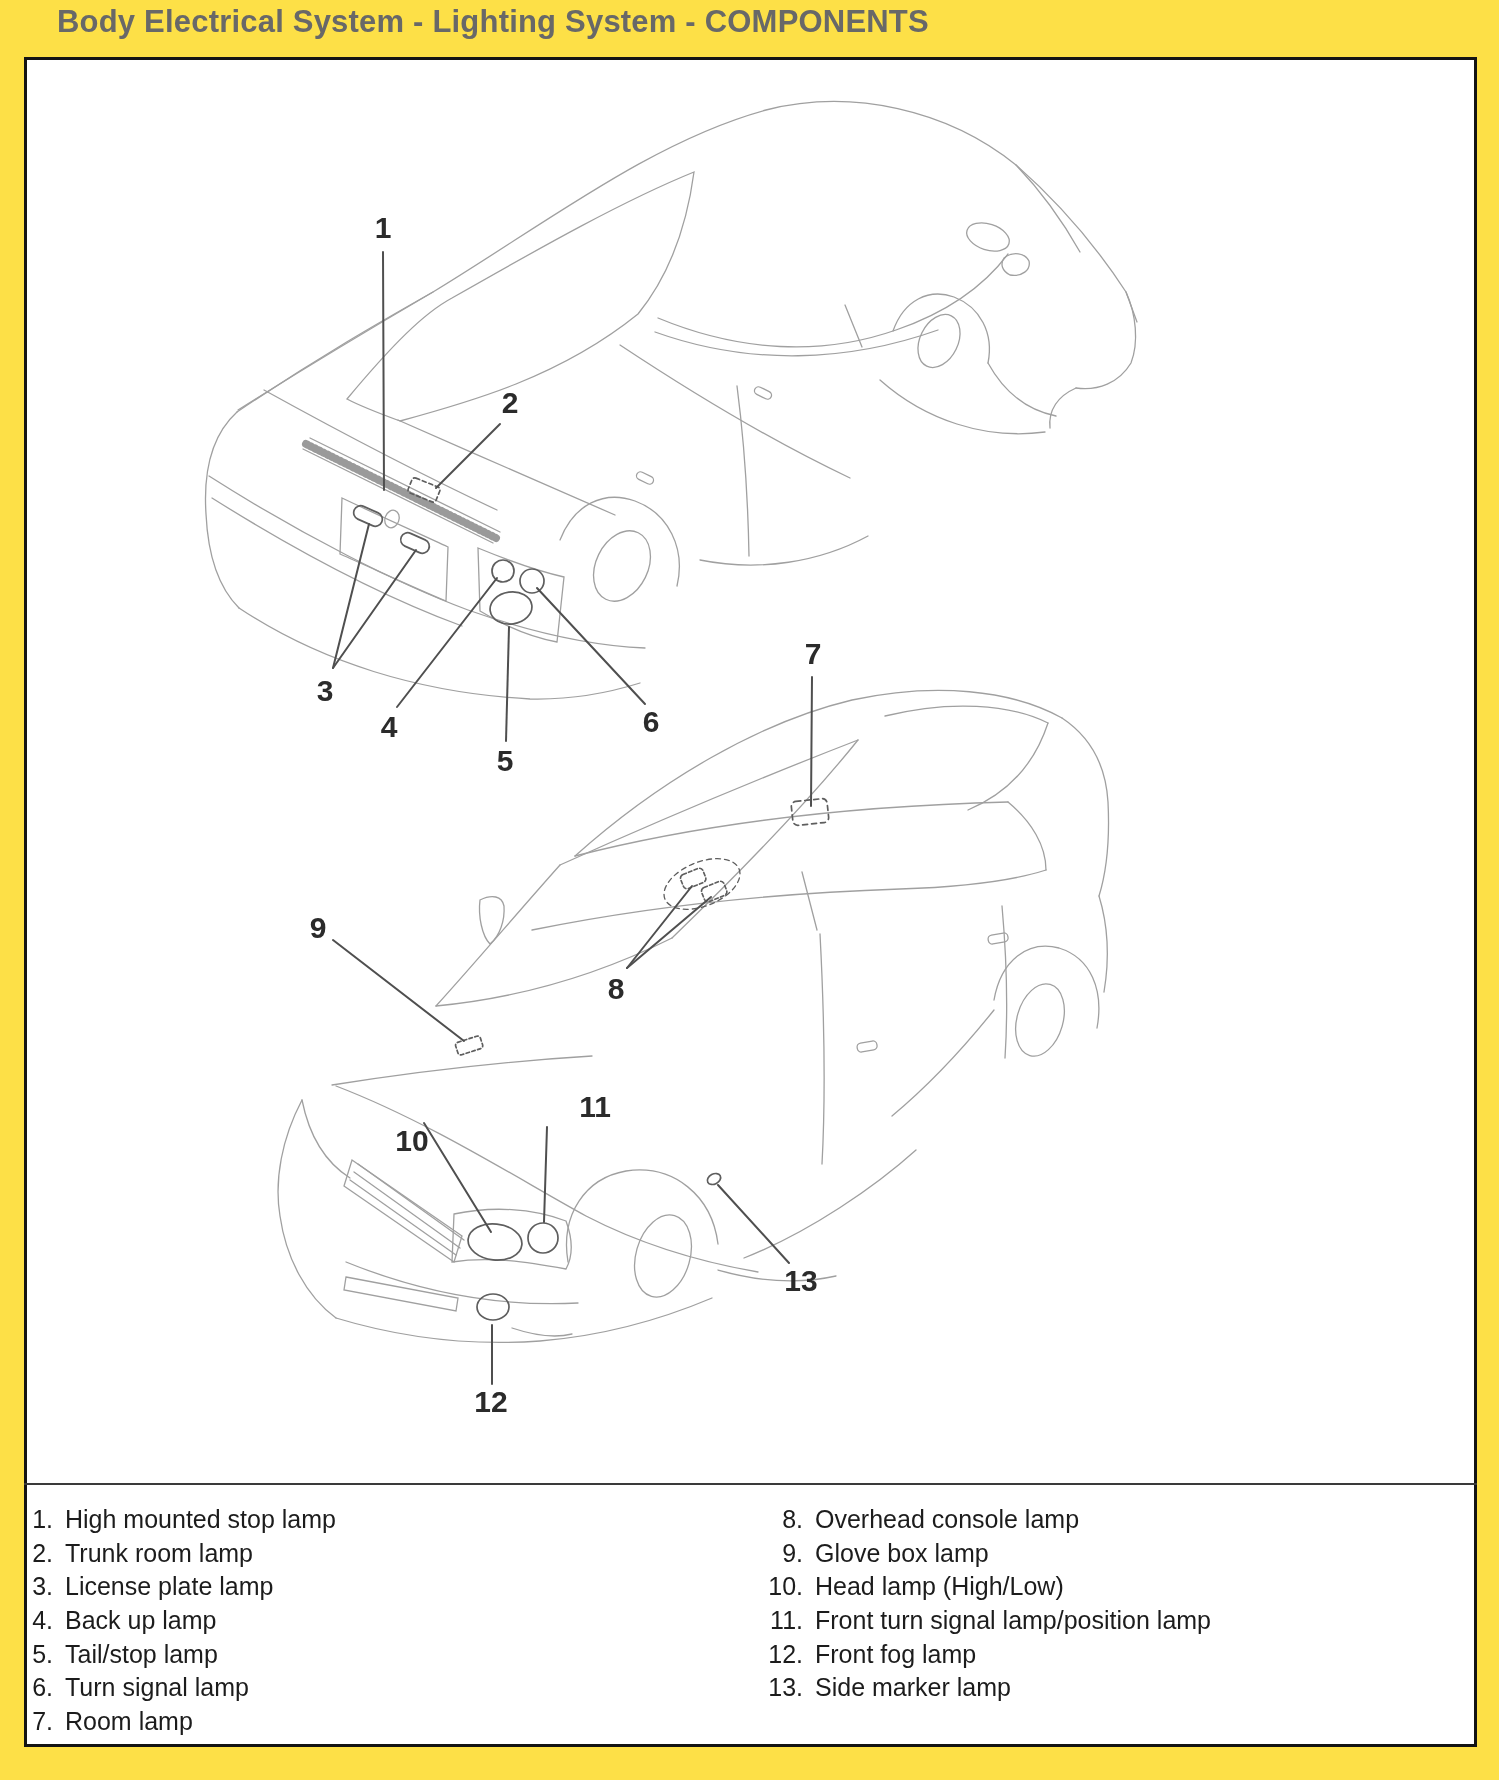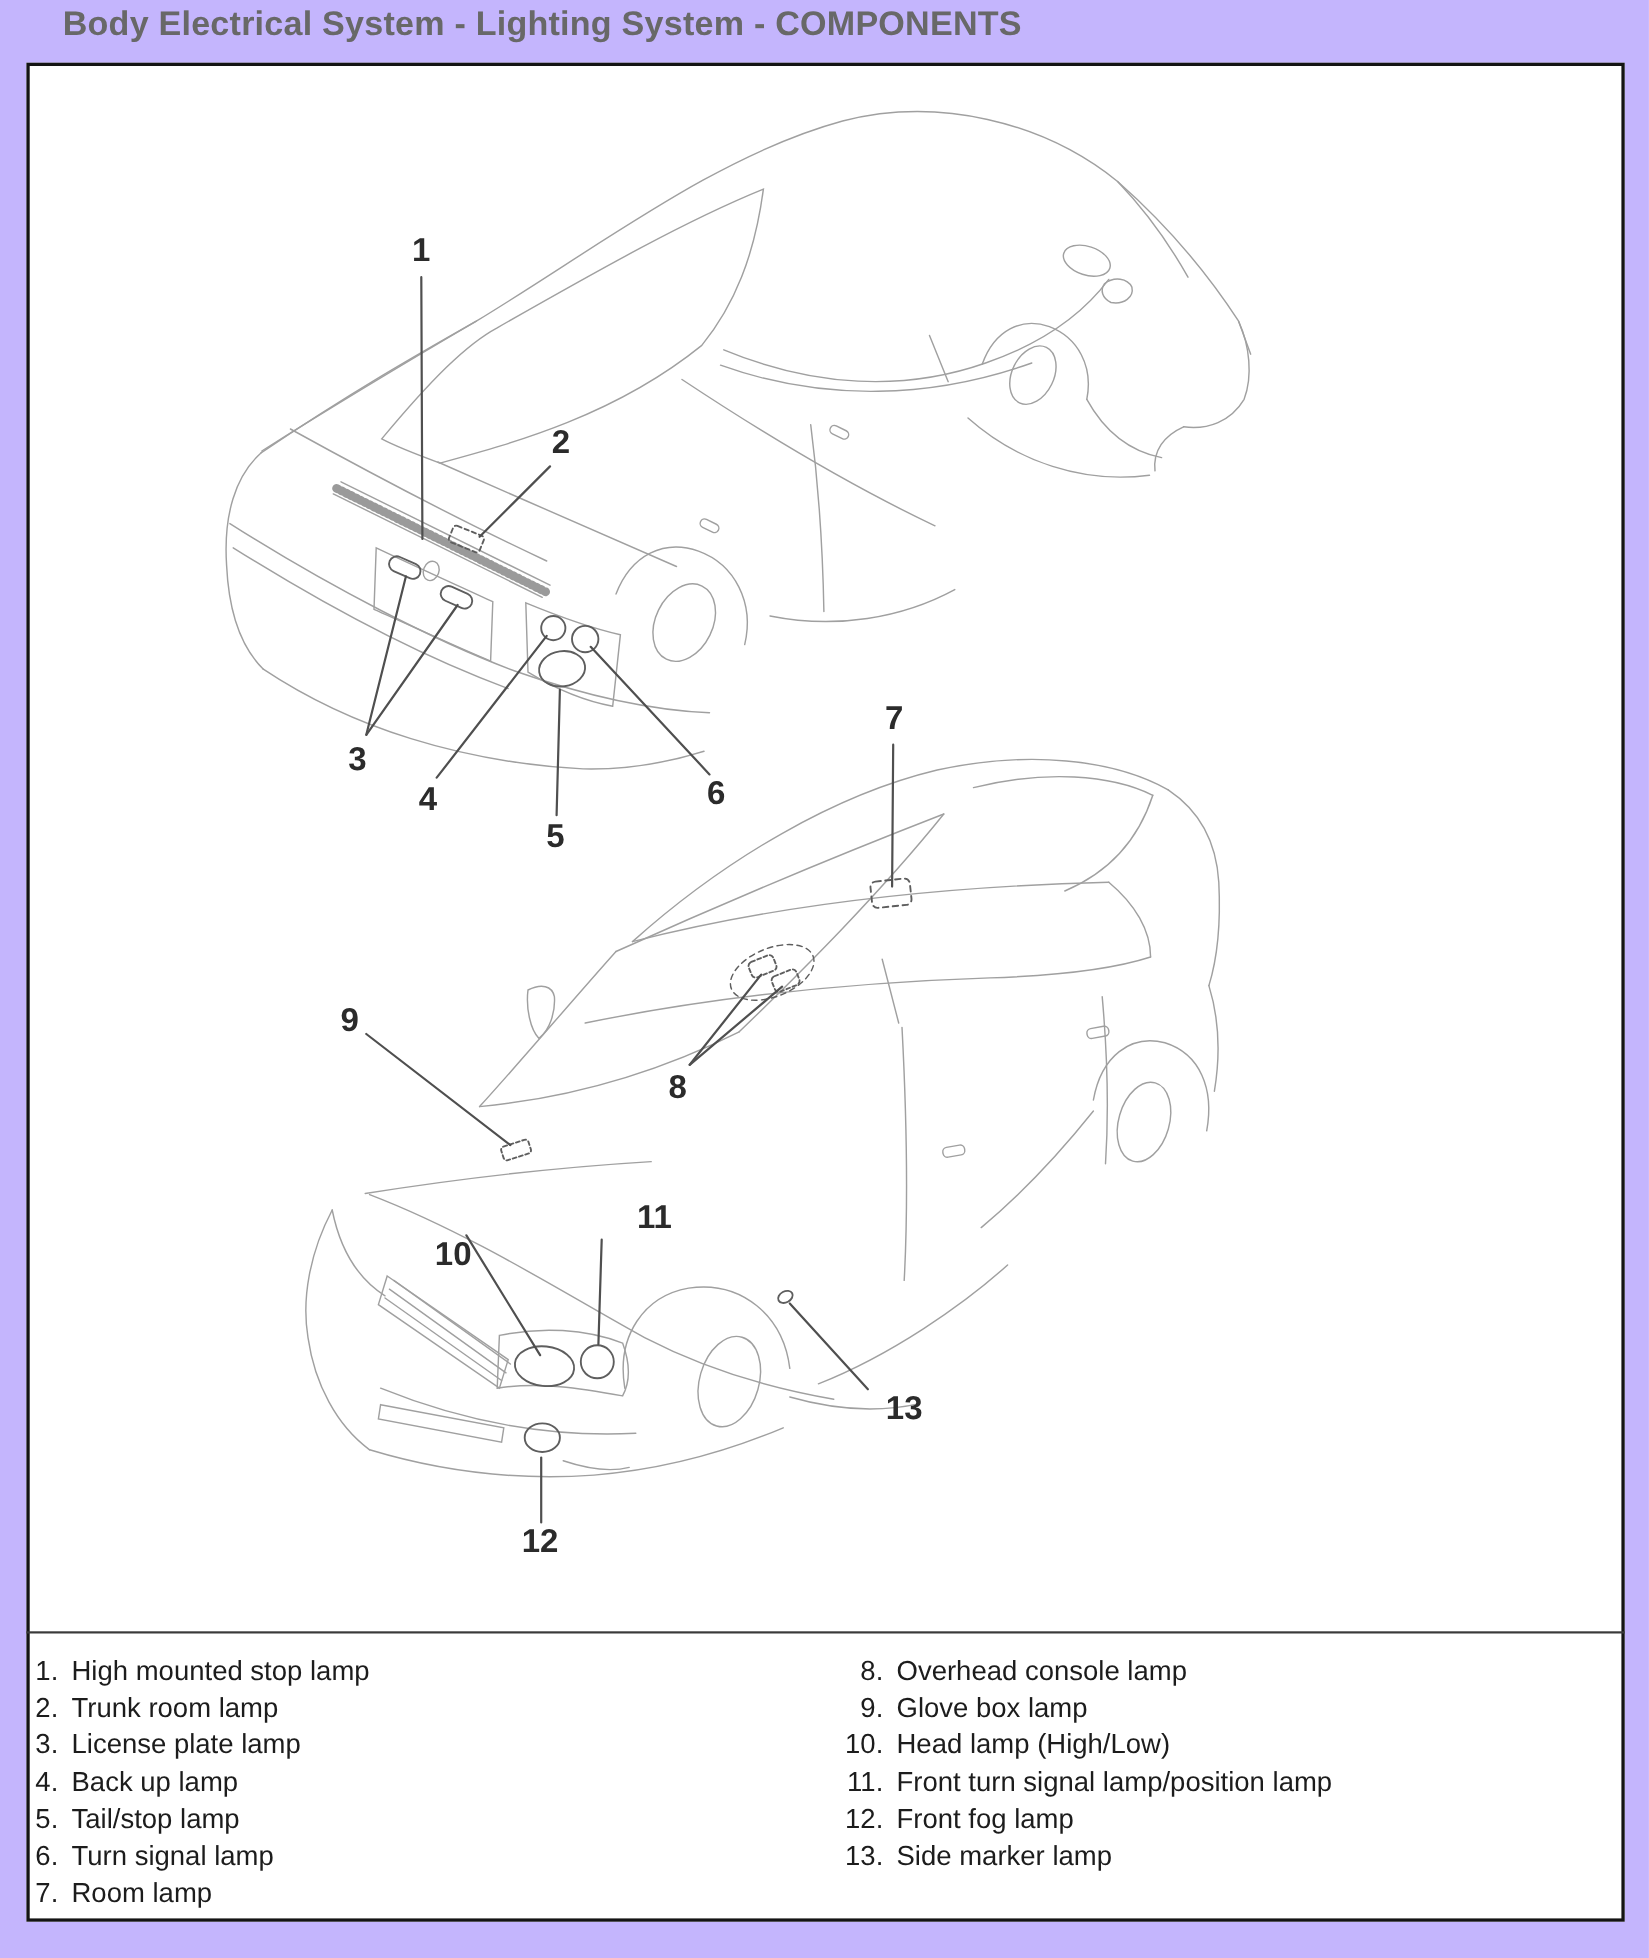--- a/index.html
+++ b/index.html
@@ -1,17 +1,17 @@
 <!DOCTYPE html>
 <html><head>
 <meta charset="utf-8">
 <style>
   html,body{margin:0;padding:0;background:#ffffff;}
   body{font-family:"Liberation Sans", sans-serif; -webkit-font-smoothing:antialiased;}
-  #page{position:relative;width:1499px;height:1780px;background:#c4b5fd;overflow:hidden;}
+  #page{position:relative;width:1499px;height:1780px;background:#fde047;overflow:hidden;}
 
   #page-title{
     position:absolute;left:57px;top:4px;width:1100px;
     font-size:31px;font-weight:bold;color:#686868;letter-spacing:.2px;
   }
 
   #frame{
     position:absolute;left:24px;top:57px;width:1453px;height:1690px;
     border:3px solid #141414;box-sizing:border-box;background:#ffffff;
   }
@@ -175,21 +175,21 @@
       <div class="callout" style="left: 325px; top: 691px;">3</div>
       <div class="callout" style="left: 389px; top: 727px;">4</div>
       <div class="callout" style="left: 505px; top: 761px;">5</div>
       <div class="callout" style="left: 651px; top: 722px;">6</div>
       <div class="callout" style="left: 813px; top: 654px;">7</div>
       <div class="callout" style="left: 616px; top: 989px;">8</div>
       <div class="callout" style="left: 318px; top: 928px;">9</div>
       <div class="callout" style="left: 412px; top: 1141px;">10</div>
       <div class="callout" style="left: 547px; top: 1107px; margin-left: 48px;">11</div>
       <div class="callout" style="left: 491px; top: 1402px;">12</div>
-      <div class="callout" style="left: 801px; top: 1281px; margin-left: 21px;">13</div>
+      <div class="callout" style="left: 801px; top: 1281px;">13</div>
     </div>
 
   <div id="legend-left" class="legend-col">
       <div class="legend-row">
         <span class="legend-num">1.</span>
         <span class="legend-label">High mounted stop lamp</span>
       </div>
       <div class="legend-row">
         <span class="legend-num">2.</span>
         <span class="legend-label">Trunk room lamp</span>

